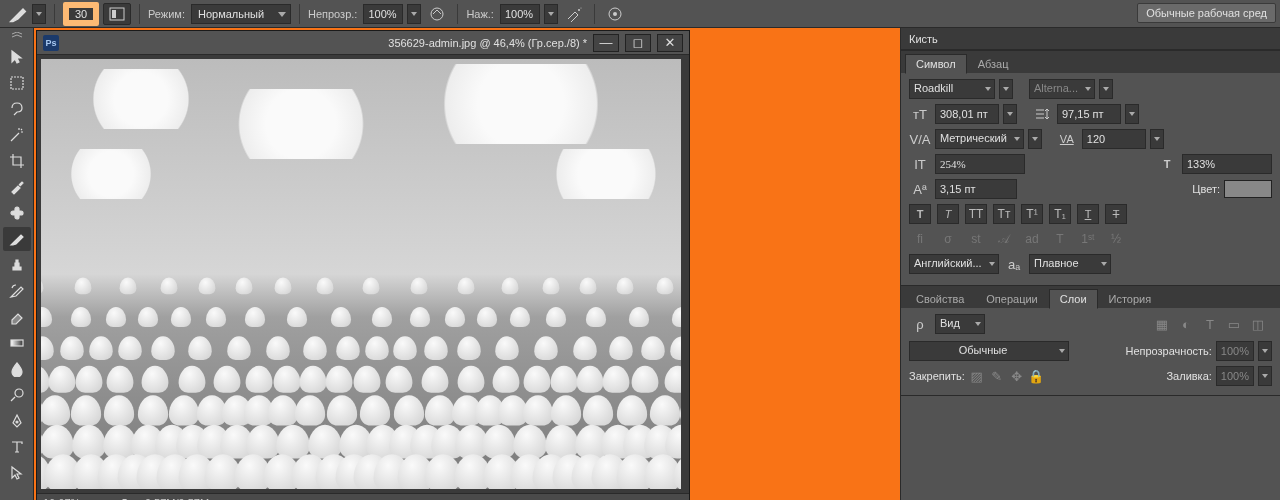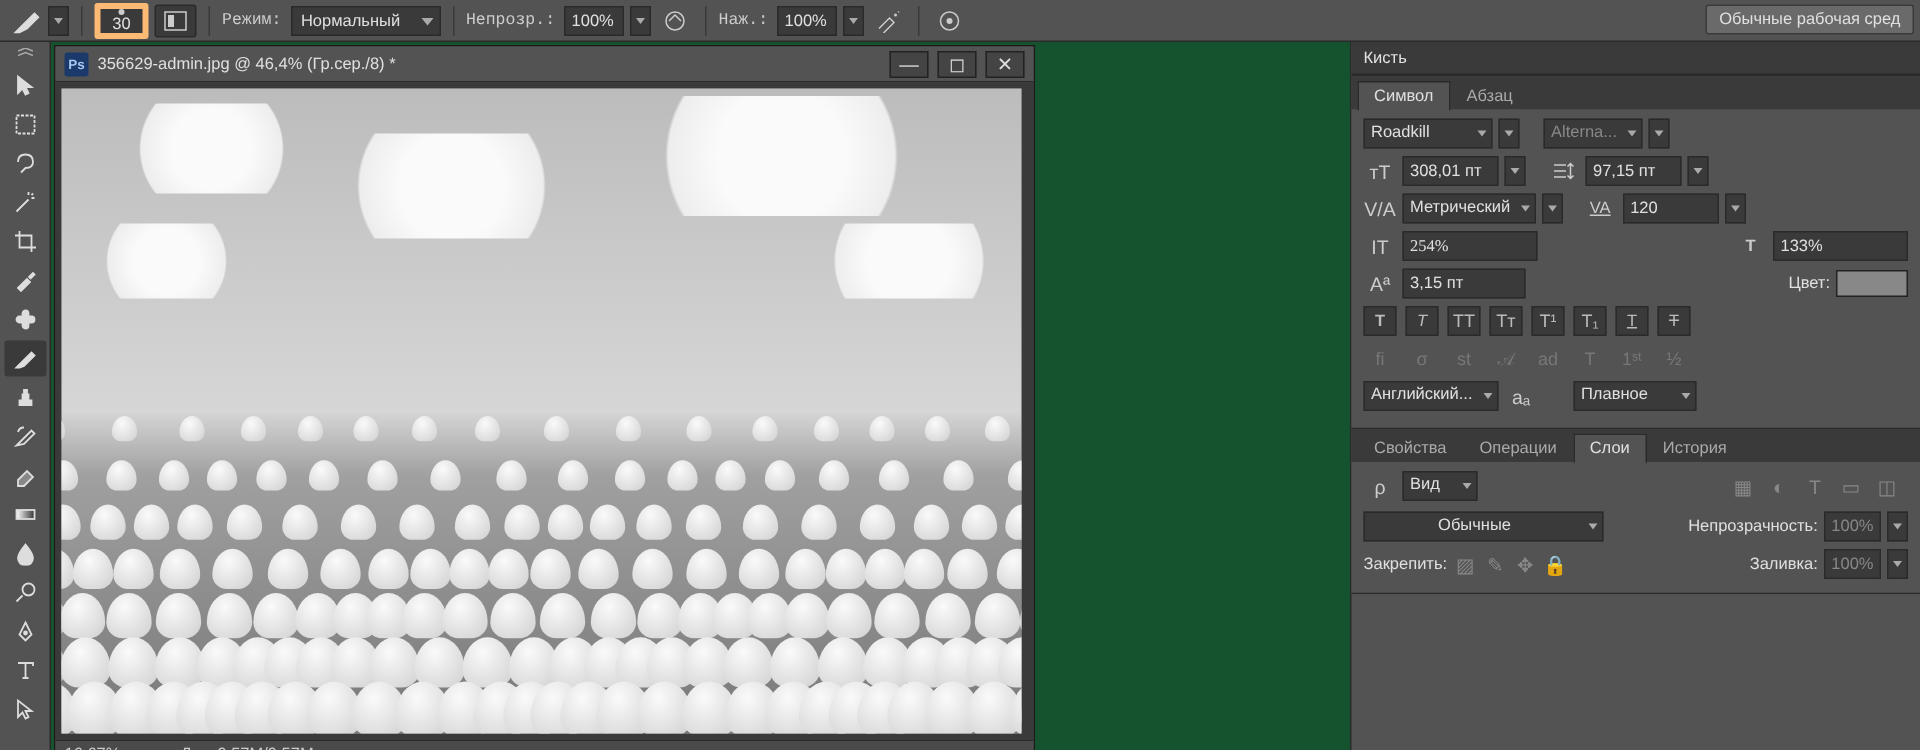--- a/index.html
+++ b/index.html
@@ -1,34 +1,34 @@
 <!DOCTYPE html>
 <html><head>
 <meta charset="utf-8">
 <style>
 * { margin: 0; padding: 0; box-sizing: border-box; font-family: Tahoma, Arial, sans-serif; font-size: 11px; user-select: none; }
 body { background: #535353; color: #e0e0e0; width: 1280px; height: 500px; overflow: hidden; position: relative; }
 .options-bar { height: 28px; background: #535353; display: flex; align-items: center; padding: 0 8px; gap: 4px; border-bottom: 1px solid #2a2a2a; }
 .options-bar .sep { width: 1px; height: 20px; background: #3a3a3a; margin: 0 4px; }
 .brush-icon { width: 20px; height: 20px; display: flex; align-items: center; justify-content: center; }
-.brush-preview { display: flex; flex-direction: column; align-items: center; background: #3a3a3a; border: 4px solid #fdba74; width: 36px; height: 24px; justify-content: center; border-radius: 2px; cursor: pointer; }
+.brush-preview { display: flex; flex-direction: column; align-items: center; background: #3a3a3a; border: 6px solid #fdba74; width: 36px; height: 24px; justify-content: center; border-radius: 2px; cursor: pointer; }
 .brush-dot { width: 4px; height: 4px; background: #ccc; border-radius: 50%; }
-.label { color: #ccc; margin-right: 2px; font-family: Liberation Mono, monospace; }
+.label { color: #ccc; margin-right: 2px; }
 .dropdown { background: #3a3a3a; border: 1px solid #2a2a2a; color: #e0e0e0; padding: 2px 18px 2px 6px; position: relative; cursor: pointer; height: 20px; display: flex; align-items: center; min-width: 100px; }
 .dropdown::after { content: ""; position: absolute; right: 4px; top: 7px; border-left: 4px solid transparent; border-right: 4px solid transparent; border-top: 5px solid #aaa; }
 .val-box { background: #3a3a3a; border: 1px solid #2a2a2a; color: #e0e0e0; padding: 2px 4px; height: 20px; display: flex; align-items: center; min-width: 40px; }
 .icon-btn { width: 24px; height: 22px; display: flex; align-items: center; justify-content: center; cursor: pointer; }
 .toggle-btn { width: 28px; height: 22px; background: #3a3a3a; border: 1px solid #2a2a2a; display: flex; align-items: center; justify-content: center; cursor: pointer; border-radius: 2px; }
 .right-btn { position: absolute; right: 4px; top: 3px; background: #6a6a6a; border: 1px solid #3a3a3a; padding: 3px 8px; color: #e0e0e0; cursor: pointer; border-radius: 2px; }
 .main-area { position: absolute; top: 28px; left: 0; right: 0; bottom: 0; display: flex; }
 .toolbox { width: 34px; background: #535353; border-right: 1px solid #2a2a2a; display: flex; flex-direction: column; padding-top: 4px; }
 .tool { width: 28px; height: 24px; margin: 1px auto; display: flex; align-items: center; justify-content: center; cursor: pointer; border-radius: 2px; color: #ddd; }
 .tool.active { background: #3a3a3a; }
 .tool svg { width: 16px; height: 16px; stroke: #ddd; fill: none; stroke-width: 1.2; }
-.doc-area { flex: 1; background: #14532d; position: relative; }
+.doc-area { flex: 1; background: #f97316; position: relative; text-align: right; }
 .doc-window { position: absolute; left: 2px; top: 2px; width: 654px; background: #535353; border: 1px solid #1a1a1a; }
 .doc-title { height: 24px; background: #535353; display: flex; align-items: center; padding: 0 6px; gap: 6px; border-bottom: 1px solid #2a2a2a; }
 .doc-title-text { flex: 1; color: #e0e0e0; font-size: 11px; }
 .win-btn { width: 26px; height: 18px; background: #444; border: 1px solid #222; display: flex; align-items: center; justify-content: center; cursor: pointer; color: #ddd; font-size: 13px; }
 .doc-canvas { background: #3a3a3a; padding: 4px; }
 .canvas-img { width: 640px; height: 430px; background: #aaa; position: relative; overflow: hidden; }
 .doc-status { height: 18px; background: #4a4a4a; border-top: 1px solid #2a2a2a; display: flex; align-items: center; padding: 0 6px; color: #ccc; font-size: 10px; }
 .panels { width: 380px; background: #535353; border-left: 1px solid #2a2a2a; display: flex; flex-direction: column; }
 .panel { border-bottom: 1px solid #2a2a2a; }
 .panel-tabs { height: 22px; background: #3a3a3a; display: flex; align-items: flex-end; padding: 0 4px; }
@@ -801,21 +801,21 @@
           <div class="type-btn ghost">st</div>
           <div class="type-btn ghost">𝒜</div>
           <div class="type-btn ghost">ad</div>
           <div class="type-btn ghost">T</div>
           <div class="type-btn ghost">1ˢᵗ</div>
           <div class="type-btn ghost">½</div>
         </div>
         <div class="row">
           <div class="char-select" style="min-width:90px;"><span>Английский...</span></div>
           <div class="attr-icon">aₐ</div>
-          <div class="char-select" style="min-width:82px;margin-left:20px;"><span>Плавное</span></div>
+          <div class="char-select" style="min-width:82px;"><span>Плавное</span></div>
         </div>
       </div>
     </div>
 
     <div class="panel">
       <div class="panel-tabs">
         <div class="panel-tab">Свойства</div>
         <div class="panel-tab">Операции</div>
         <div class="panel-tab active">Слои</div>
         <div class="panel-tab">История</div>

